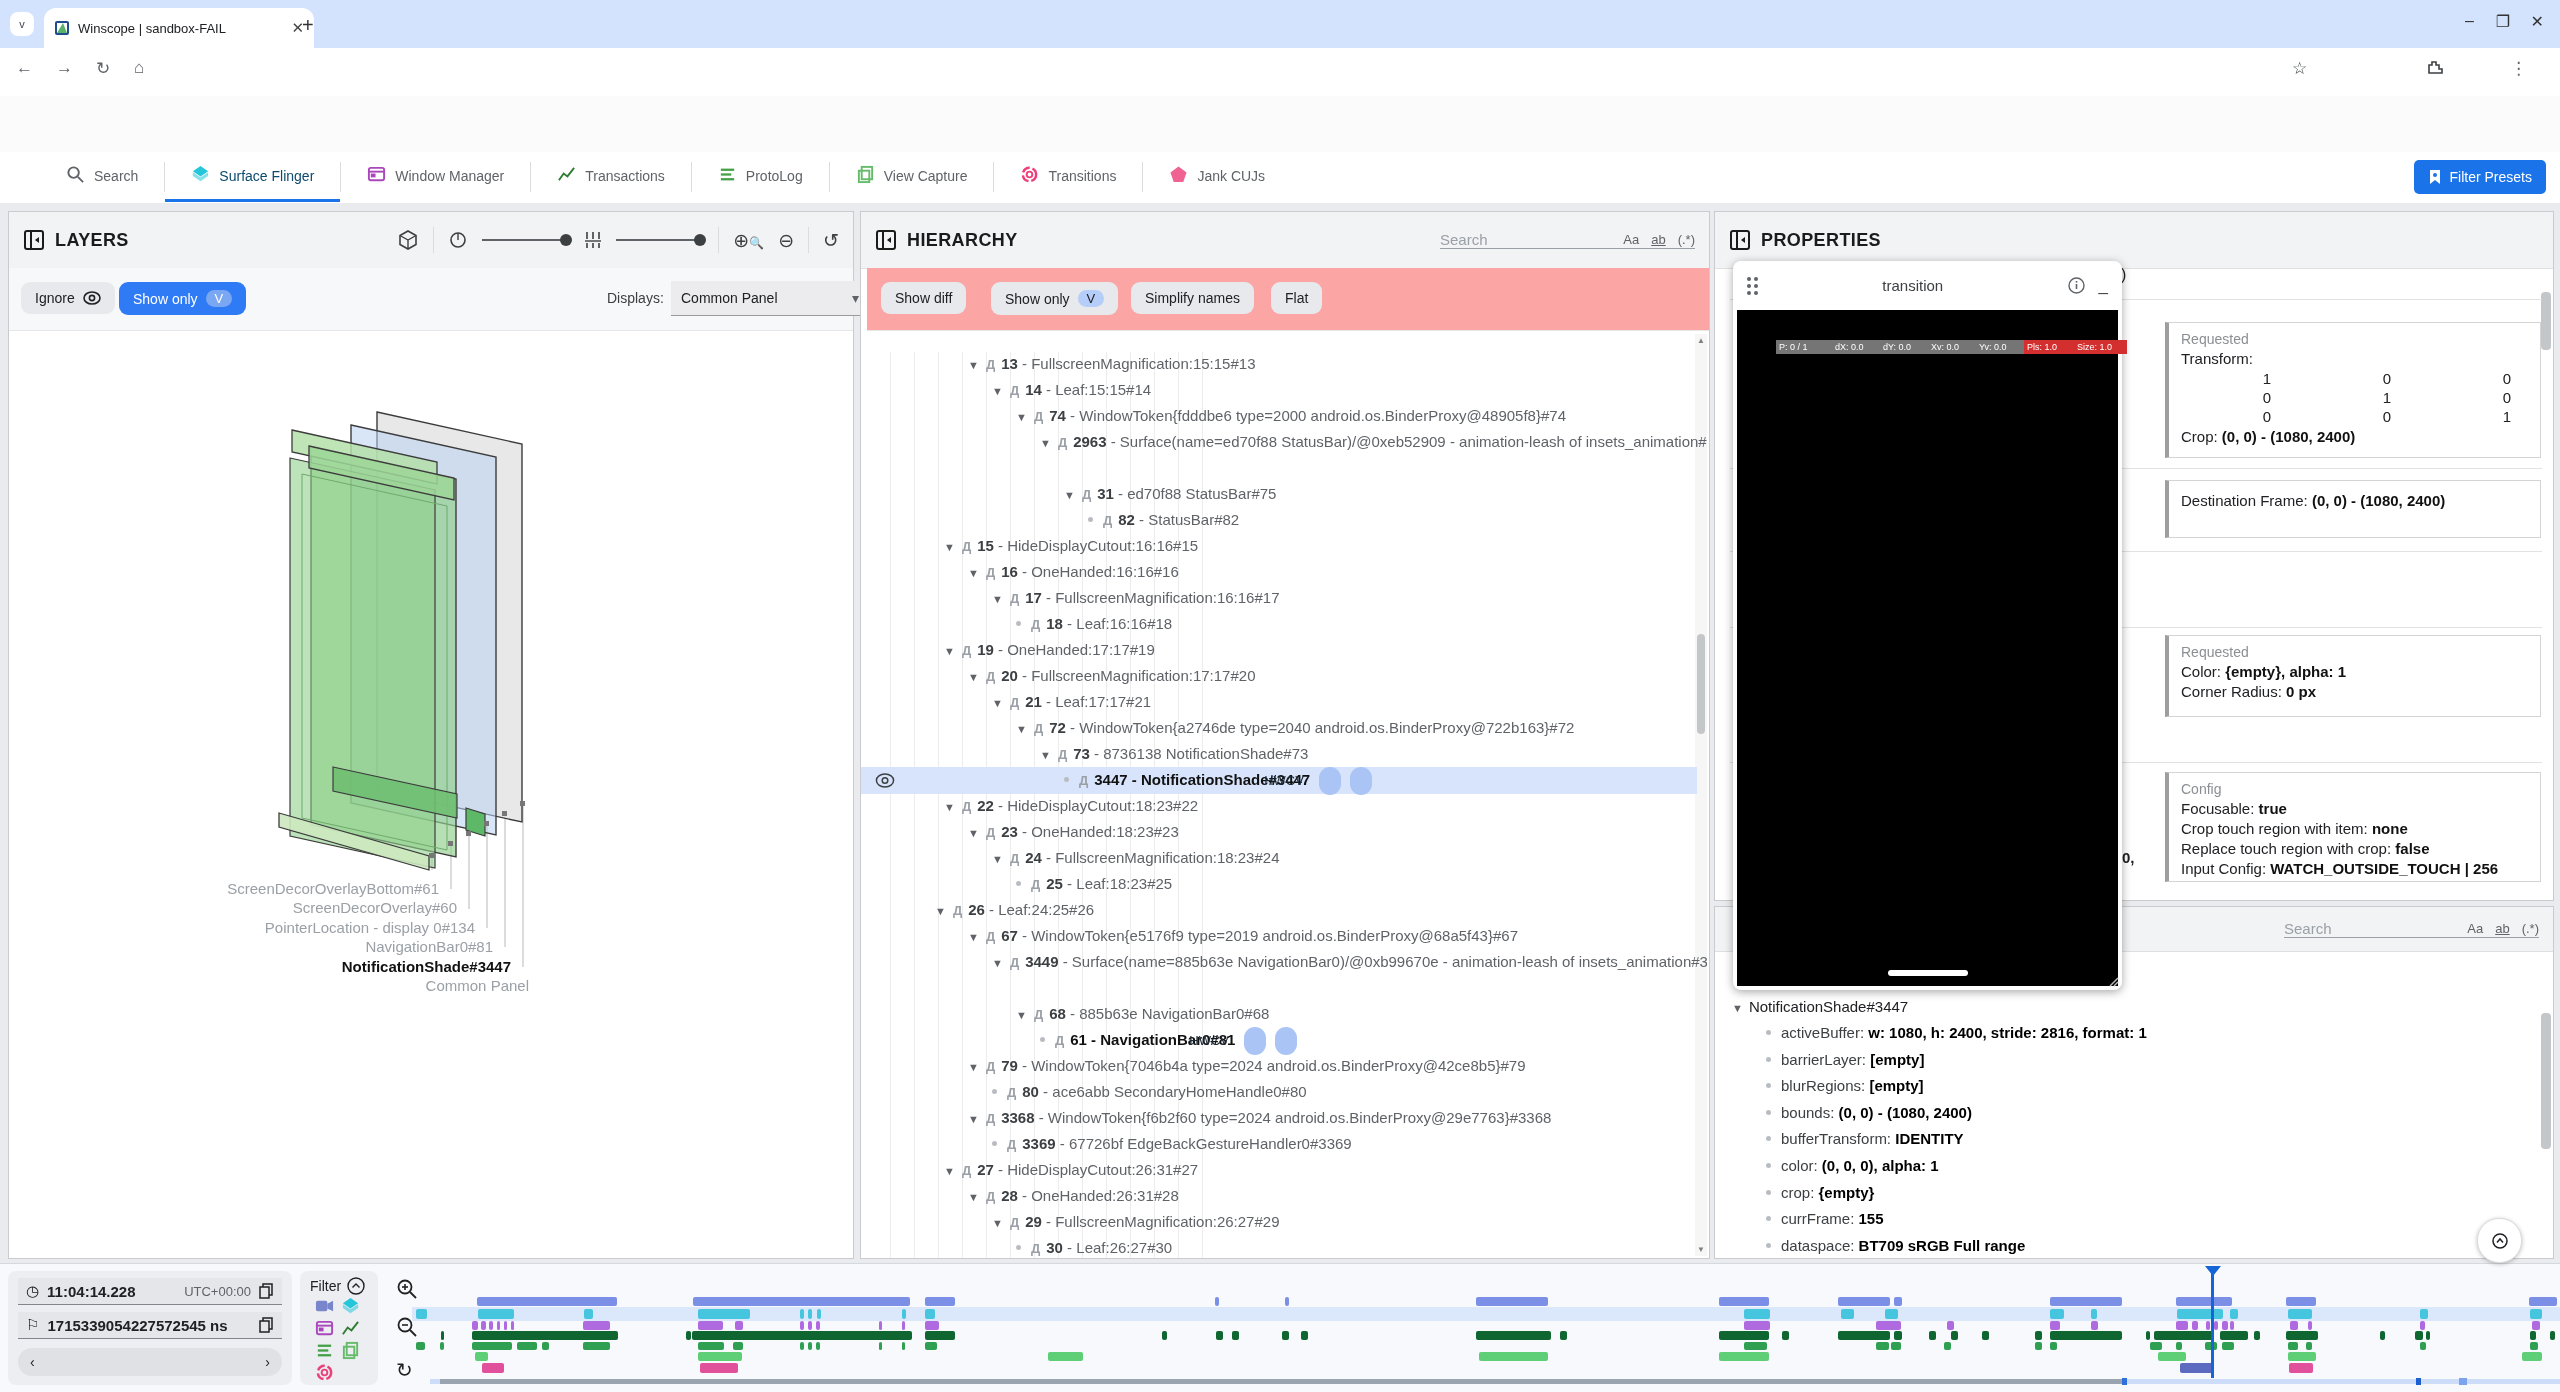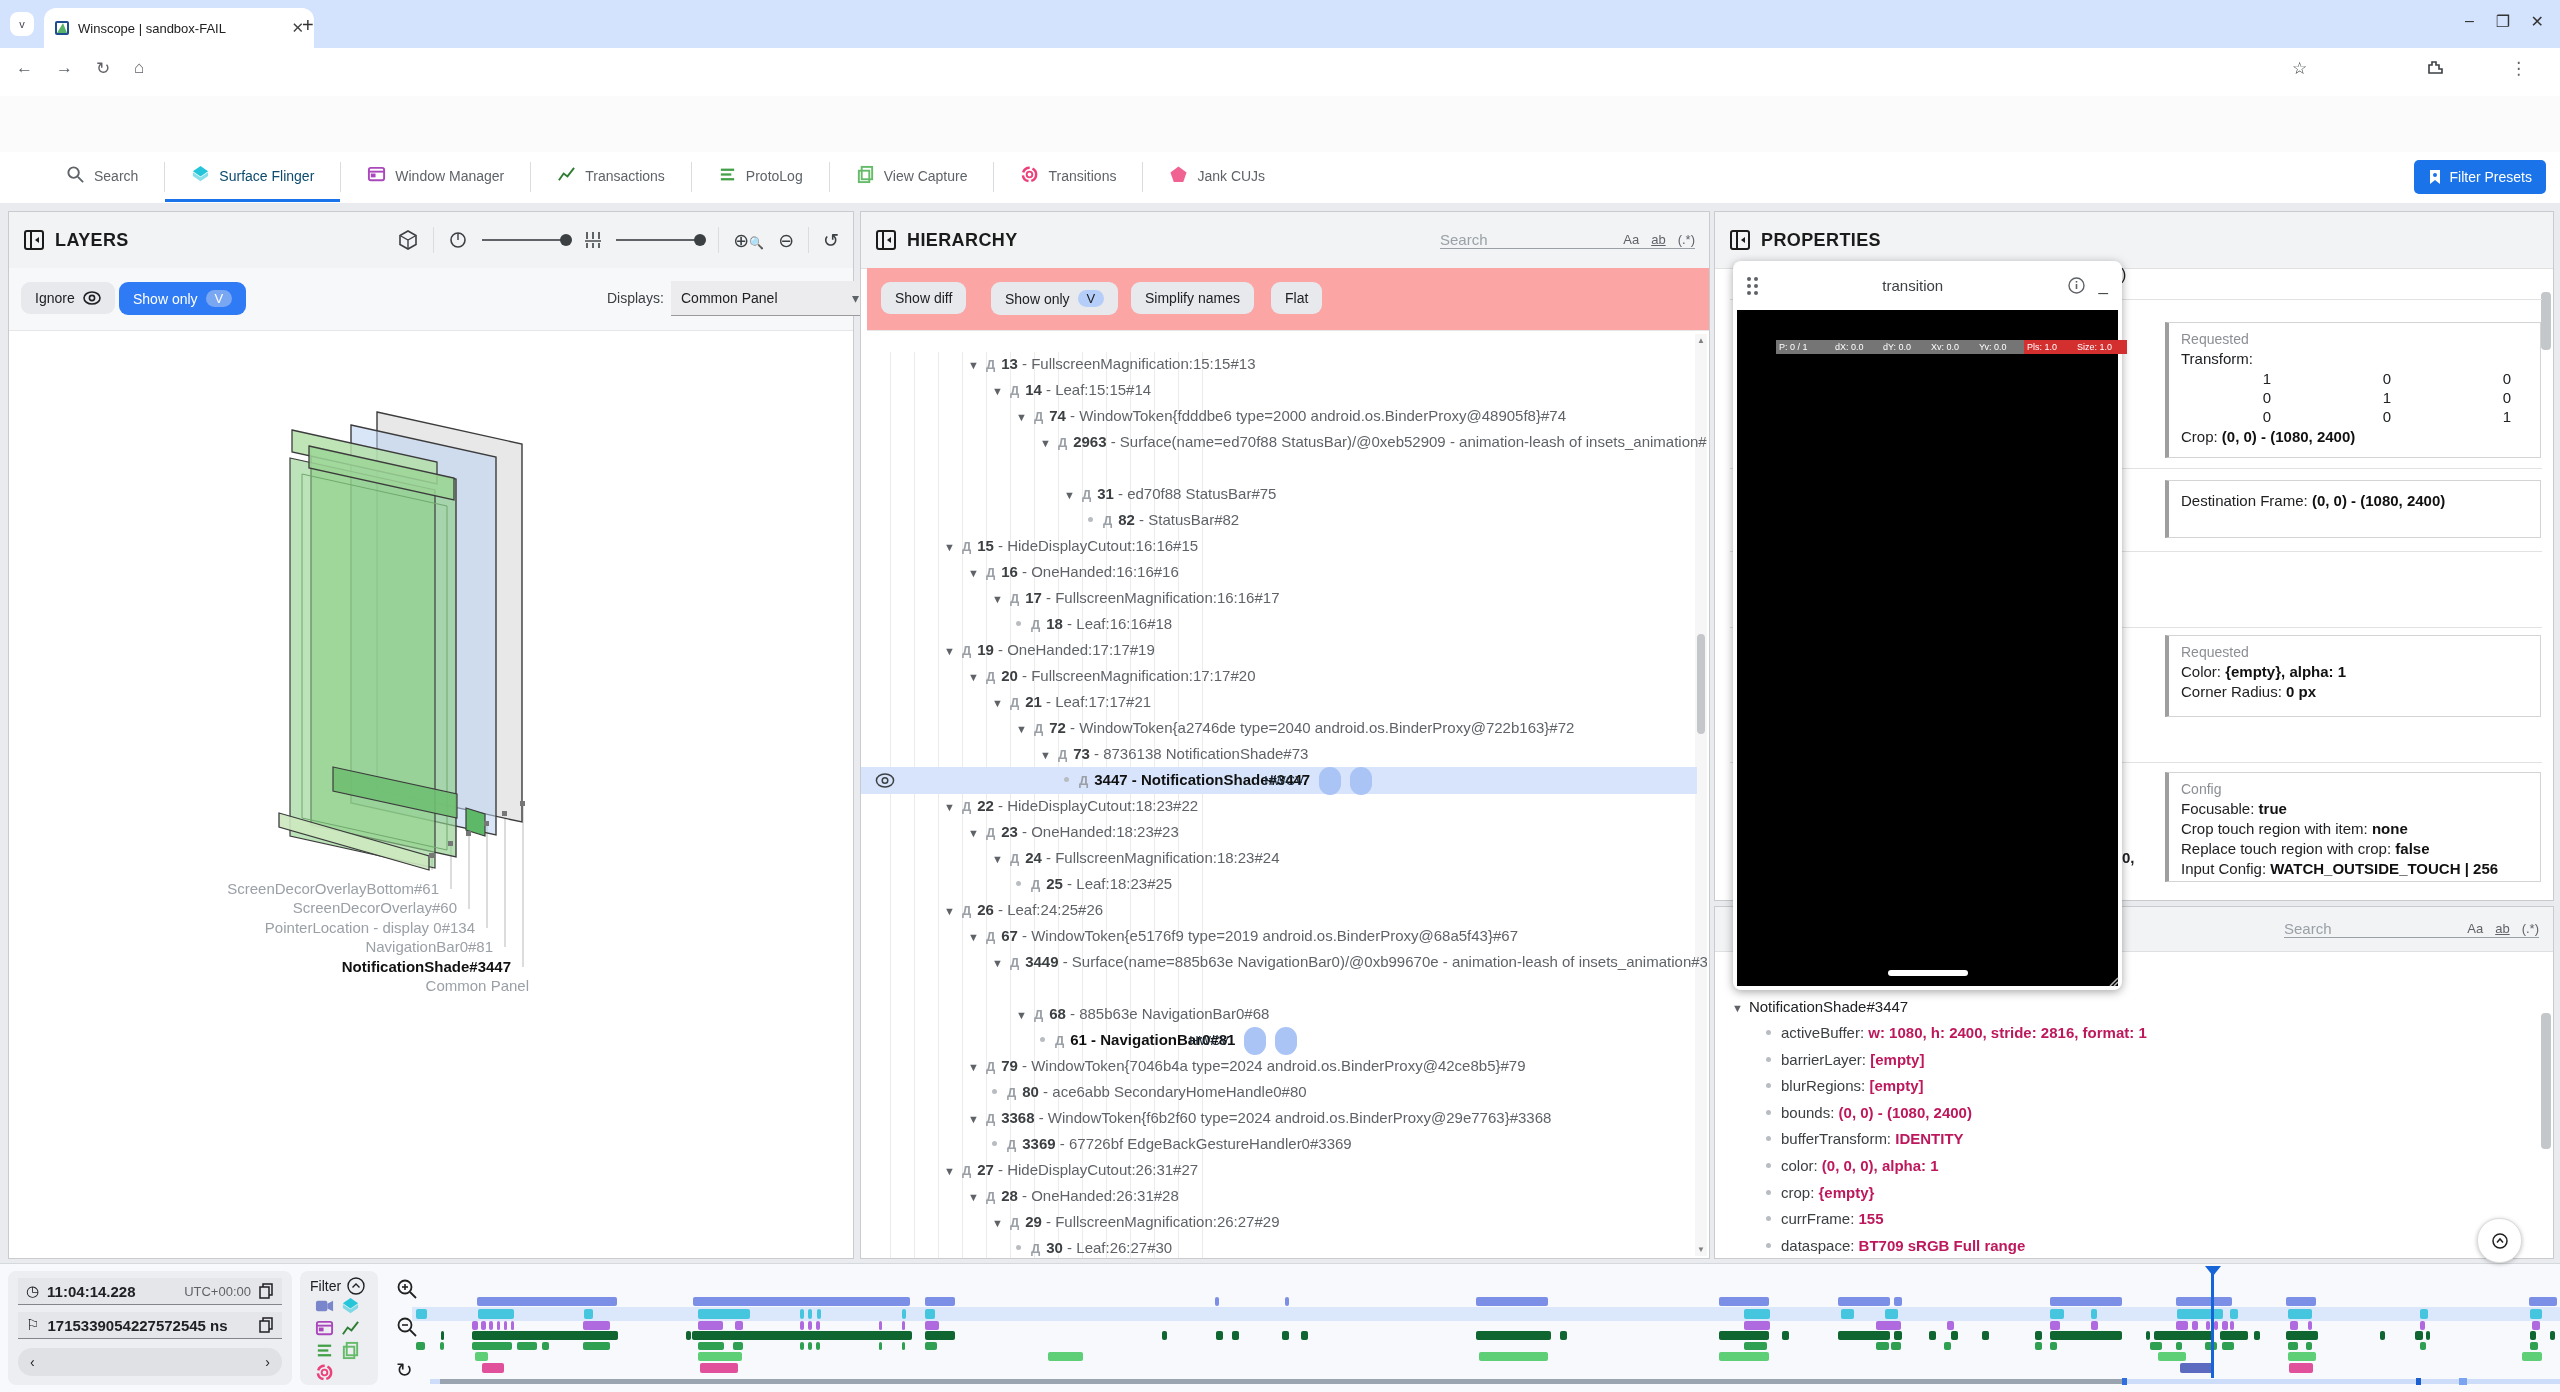--- a/index.html
+++ b/index.html
@@ -58,21 +58,21 @@
   .bullet{display:inline-block;width:5px;height:5px;border-radius:3px;background:#b9bdc2;margin-right:10px;vertical-align:3px}
   
   .pbox{position:absolute;left:2165px;width:376px;background:#fff;border:1px solid #d4d4d4;border-left:4px solid #9e9e9e;
         padding:8px 12px;font-size:15px;box-sizing:border-box}
   .pbox .lbl{color:#8b8f94;font-size:14px;margin-bottom:3px}
   .pbox .ln{margin:3px 0}
   .pbox b{color:#111}
   .pdiv{position:absolute;left:1730px;width:812px;height:1px;background:#e2e2e2}
   
   .prow{position:absolute;font-size:15px;color:#3c4043;white-space:nowrap}
-  .prow b{color:#be185d}
+  .prow b{color:#000000}
   
   #overlay{position:absolute;left:1733px;top:261px;width:389px;height:729px;background:#fff;border-radius:8px;
       box-shadow:0 2px 10px rgba(0,0,0,.35);z-index:6}
   #ovhead{position:absolute;left:0;top:0;right:0;height:49px;display:flex;align-items:center;padding:0 14px;gap:10px}
   #ovblack{position:absolute;left:4px;top:49px;width:381px;height:676px;background:#000}
   #ovbar{position:absolute;left:39px;top:30px;height:14px;display:flex}
   #ovbar div{color:#fff;font-size:9px;line-height:14px;padding:0 3px;overflow:hidden;white-space:nowrap}
   #ovhome{position:absolute;left:151px;top:660px;width:80px;height:6px;border-radius:3px;background:#fff}
   .dots{display:grid;grid-template-columns:4px 4px;grid-gap:3px}
   .dots i{width:4px;height:4px;border-radius:2px;background:#5f6368}
@@ -416,21 +416,21 @@
     <div class="trow" style="left: 83px; top: 291px; width: 753px; padding-left: 66px; text-indent: -66px;"><span class="arr">▼</span><span class="pin">Д</span><span class="nid">19</span><span> - OneHanded:17:17#19</span></div>
     <div class="trow" style="left: 107px; top: 317px; width: 729px; padding-left: 66px; text-indent: -66px;"><span class="arr">▼</span><span class="pin">Д</span><span class="nid">20</span><span> - FullscreenMagnification:17:17#20</span></div>
     <div class="trow" style="left: 131px; top: 343px; width: 705px; padding-left: 66px; text-indent: -66px;"><span class="arr">▼</span><span class="pin">Д</span><span class="nid">21</span><span> - Leaf:17:17#21</span></div>
     <div class="trow" style="left: 155px; top: 369px; width: 681px; padding-left: 66px; text-indent: -66px;"><span class="arr">▼</span><span class="pin">Д</span><span class="nid">72</span><span> - WindowToken{a2746de type=2040 android.os.BinderProxy@722b163}#72</span></div>
     <div class="trow" style="left: 179px; top: 395px; width: 657px; padding-left: 66px; text-indent: -66px;"><span class="arr">▼</span><span class="pin">Д</span><span class="nid">73</span><span> - 8736138 NotificationShade#73</span></div>
     <div class="trow bold" style="left: 203px; top: 421px; width: 633px; padding-left: 66px; text-indent: -66px;"><span class="bullet"></span><span class="pin">Д</span><span class="nid">3447</span><span> - NotificationShade#3447</span><span class="badge">HWC</span><span class="badge">V</span></div>
     <div class="trow" style="left: 83px; top: 447px; width: 753px; padding-left: 66px; text-indent: -66px;"><span class="arr">▼</span><span class="pin">Д</span><span class="nid">22</span><span> - HideDisplayCutout:18:23#22</span></div>
     <div class="trow" style="left: 107px; top: 473px; width: 729px; padding-left: 66px; text-indent: -66px;"><span class="arr">▼</span><span class="pin">Д</span><span class="nid">23</span><span> - OneHanded:18:23#23</span></div>
     <div class="trow" style="left: 131px; top: 499px; width: 705px; padding-left: 66px; text-indent: -66px;"><span class="arr">▼</span><span class="pin">Д</span><span class="nid">24</span><span> - FullscreenMagnification:18:23#24</span></div>
     <div class="trow" style="left: 155px; top: 525px; width: 681px; padding-left: 66px; text-indent: -66px;"><span class="bullet"></span><span class="pin">Д</span><span class="nid">25</span><span> - Leaf:18:23#25</span></div>
-    <div class="trow" style="left: 83px; top: 551px; width: 753px; padding-left: 66px; text-indent: -66px;"><span class="arr">▼</span><span class="pin">Д</span><span class="nid">26</span><span> - Leaf:24:25#26</span></div>
+    <div class="trow" style="left: 74px; top: 551px; width: 753px; padding-left: 66px; text-indent: -66px;"><span class="arr">▼</span><span class="pin">Д</span><span class="nid">26</span><span> - Leaf:24:25#26</span></div>
     <div class="trow" style="left: 107px; top: 577px; width: 729px; padding-left: 66px; text-indent: -66px;"><span class="arr">▼</span><span class="pin">Д</span><span class="nid">67</span><span> - WindowToken{e5176f9 type=2019 android.os.BinderProxy@68a5f43}#67</span></div>
     <div class="trow" style="left: 131px; top: 603px; width: 705px; padding-left: 66px; text-indent: -66px;"><span class="arr">▼</span><span class="pin">Д</span><span class="nid">3449</span><span> - Surface(name=885b63e NavigationBar0)/@0xb99670e - animation-leash of insets_animation#3449</span></div>
     <div class="trow" style="left: 155px; top: 655px; width: 681px; padding-left: 66px; text-indent: -66px;"><span class="arr">▼</span><span class="pin">Д</span><span class="nid">68</span><span> - 885b63e NavigationBar0#68</span></div>
     <div class="trow bold" style="left: 179px; top: 681px; width: 657px; padding-left: 66px; text-indent: -66px;"><span class="bullet"></span><span class="pin">Д</span><span class="nid">61</span><span> - NavigationBar0#81</span><span class="badge">HWC</span><span class="badge">V</span></div>
     <div class="trow" style="left: 107px; top: 707px; width: 729px; padding-left: 66px; text-indent: -66px;"><span class="arr">▼</span><span class="pin">Д</span><span class="nid">79</span><span> - WindowToken{7046b4a type=2024 android.os.BinderProxy@42ce8b5}#79</span></div>
     <div class="trow" style="left: 131px; top: 733px; width: 705px; padding-left: 66px; text-indent: -66px;"><span class="bullet"></span><span class="pin">Д</span><span class="nid">80</span><span> - ace6abb SecondaryHomeHandle0#80</span></div>
     <div class="trow" style="left: 107px; top: 759px; width: 729px; padding-left: 66px; text-indent: -66px;"><span class="arr">▼</span><span class="pin">Д</span><span class="nid">3368</span><span> - WindowToken{f6b2f60 type=2024 android.os.BinderProxy@29e7763}#3368</span></div>
     <div class="trow" style="left: 131px; top: 785px; width: 705px; padding-left: 66px; text-indent: -66px;"><span class="bullet"></span><span class="pin">Д</span><span class="nid">3369</span><span> - 67726bf EdgeBackGestureHandler0#3369</span></div>
     <div class="trow" style="left: 83px; top: 811px; width: 753px; padding-left: 66px; text-indent: -66px;"><span class="arr">▼</span><span class="pin">Д</span><span class="nid">27</span><span> - HideDisplayCutout:26:31#27</span></div>
     <div class="trow" style="left: 107px; top: 837px; width: 729px; padding-left: 66px; text-indent: -66px;"><span class="arr">▼</span><span class="pin">Д</span><span class="nid">28</span><span> - OneHanded:26:31#28</span></div>

